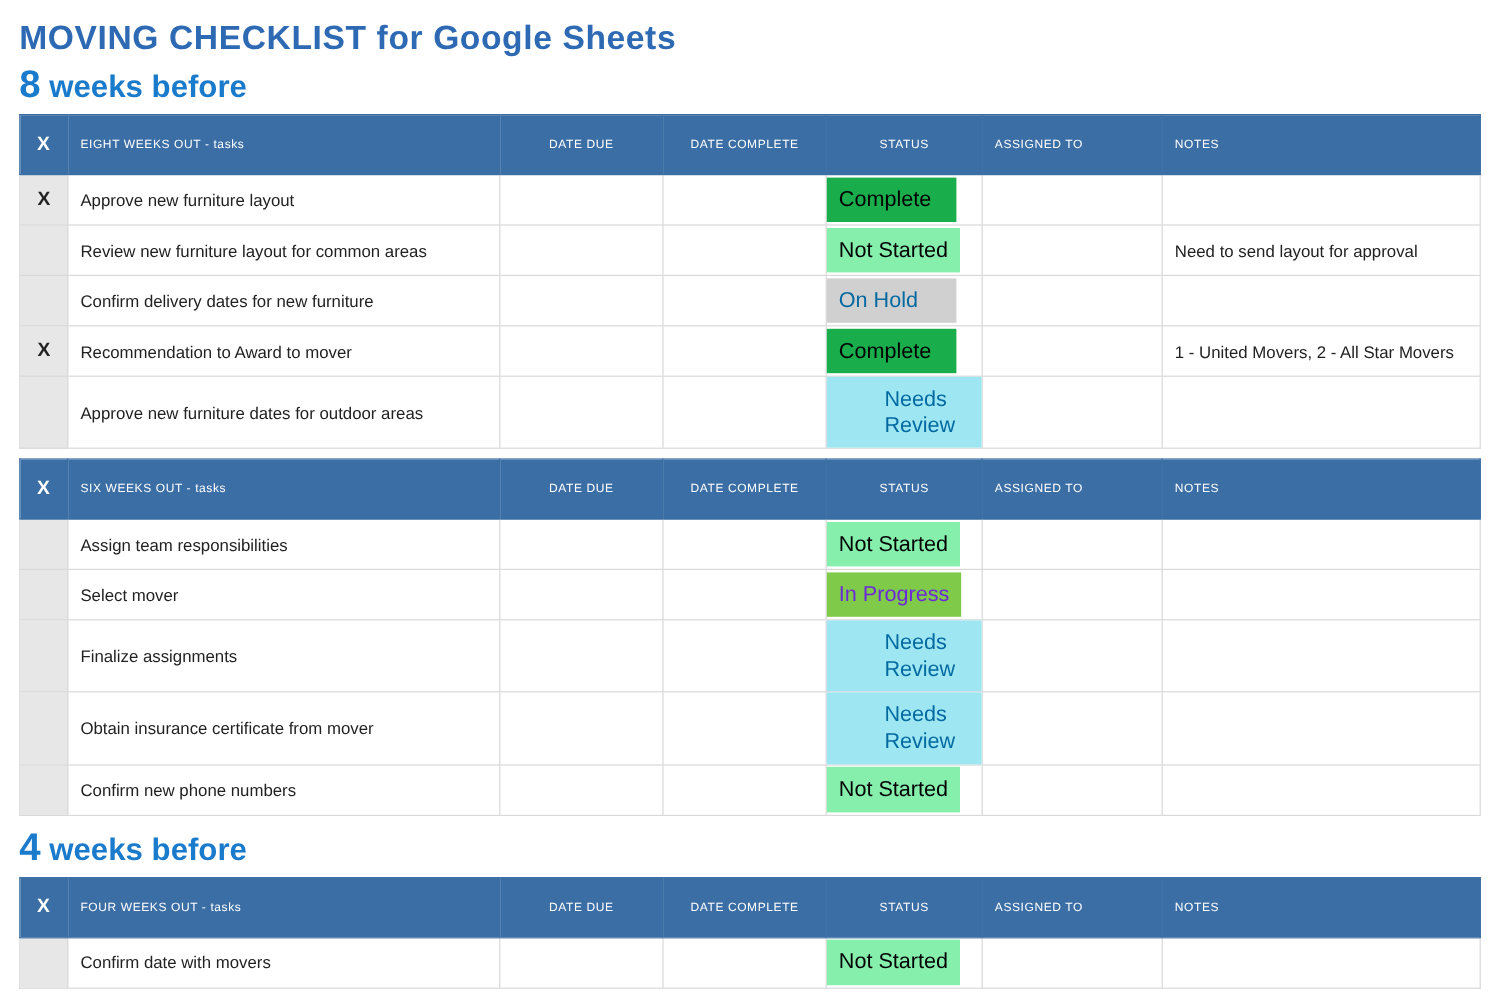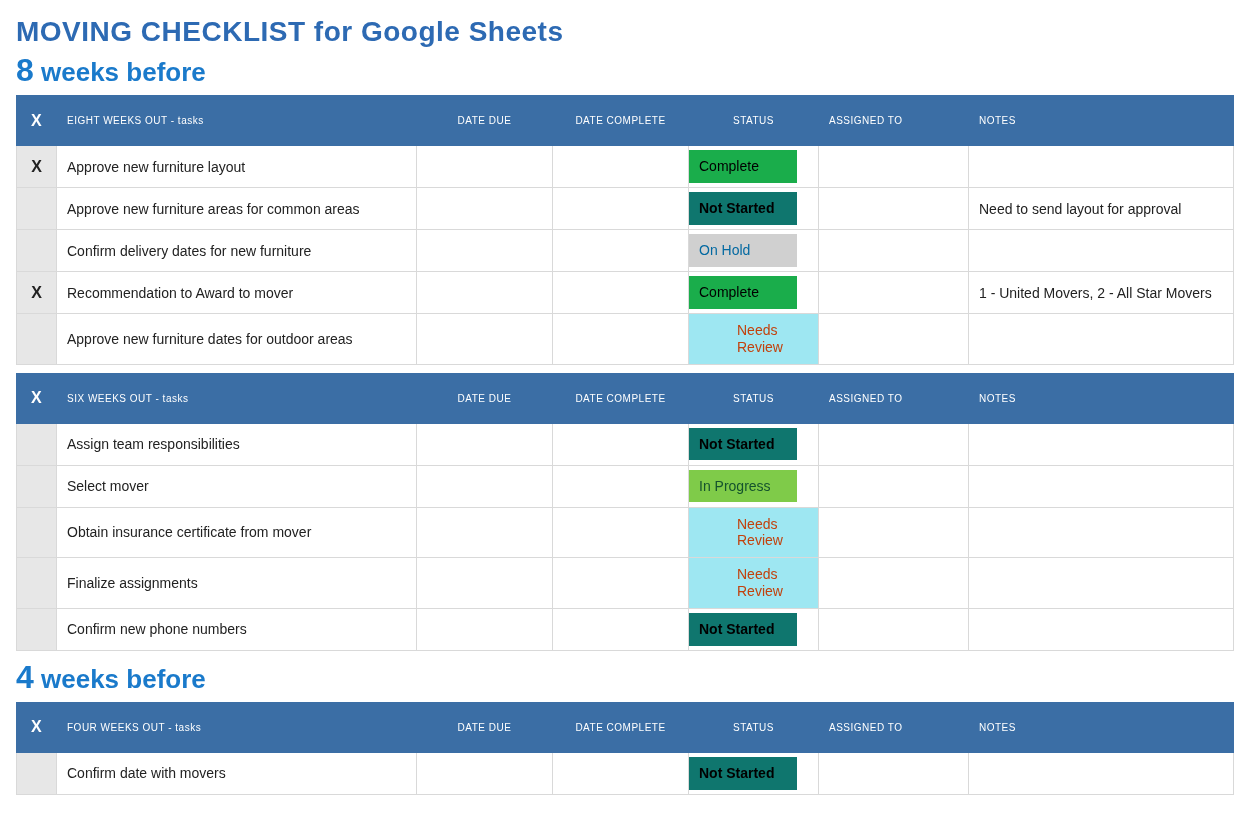--- a/index.html
+++ b/index.html
@@ -67,28 +67,28 @@
     font-size: 16px;
   }
   td.cell-status {
     text-align: left;
     padding: 0;
   }
   .status-chip {
     display: inline-block;
     min-width: 108px;
     padding: 8px 10px;
-    font-size: 14px;
+    font-size: 18px;
     line-height: 1.2;
   }
   .status-Complete     { background: #1aad4b; color: #000; }
-  .status-NotStarted   { background: #0f766e; color: #000; font-weight: bold; }
+  .status-NotStarted   { background: #86efac; color: #000; }
   .status-OnHold       { background: #d0d0d0; color: #0369a1; }
-  .status-NeedsReview  { background: #9ee7f2; color: #c2410c; padding-left: 48px; }
-  .status-InProgress   { background: #7fcb49; color: #14532d; }
+  .status-NeedsReview  { background: #9ee7f2; color: #0369a1; padding-left: 48px; }
+  .status-InProgress   { background: #7fcb49; color: #6d28d9; }
 </style>
 </head>
 <body>
 
 <h1>MOVING CHECKLIST for Google Sheets</h1>
 
 <div id="sections">
     <div class="section-title"><span class="big">8</span><span> weeks before</span></div>
     <table>
       <thead>
@@ -107,21 +107,21 @@
           <td class="cell-x">X</td>
           <td>Approve new furniture layout</td>
           <td></td>
           <td></td>
           <td class="cell-status"><span class="status-chip status-Complete">Complete</span></td>
           <td></td>
           <td></td>
         </tr>
         <tr>
           <td class="cell-x"></td>
-          <td>Approve new furniture areas for common areas</td>
+          <td>Review new furniture layout for common areas</td>
           <td></td>
           <td></td>
           <td class="cell-status"><span class="status-chip status-NotStarted">Not Started</span></td>
           <td></td>
           <td>Need to send layout for approval</td>
         </tr>
         <tr>
           <td class="cell-x"></td>
           <td>Confirm delivery dates for new furniture</td>
           <td></td>
@@ -176,30 +176,30 @@
           <td class="cell-x"></td>
           <td>Select mover</td>
           <td></td>
           <td></td>
           <td class="cell-status"><span class="status-chip status-InProgress">In Progress</span></td>
           <td></td>
           <td></td>
         </tr>
         <tr>
           <td class="cell-x"></td>
+          <td>Finalize assignments</td>
+          <td></td>
+          <td></td>
+          <td class="cell-status"><span class="status-chip status-NeedsReview">Needs Review</span></td>
+          <td></td>
+          <td></td>
+        </tr>
+        <tr>
+          <td class="cell-x"></td>
           <td>Obtain insurance certificate from mover</td>
-          <td></td>
-          <td></td>
-          <td class="cell-status"><span class="status-chip status-NeedsReview">Needs Review</span></td>
-          <td></td>
-          <td></td>
-        </tr>
-        <tr>
-          <td class="cell-x"></td>
-          <td>Finalize assignments</td>
           <td></td>
           <td></td>
           <td class="cell-status"><span class="status-chip status-NeedsReview">Needs Review</span></td>
           <td></td>
           <td></td>
         </tr>
         <tr>
           <td class="cell-x"></td>
           <td>Confirm new phone numbers</td>
           <td></td>

